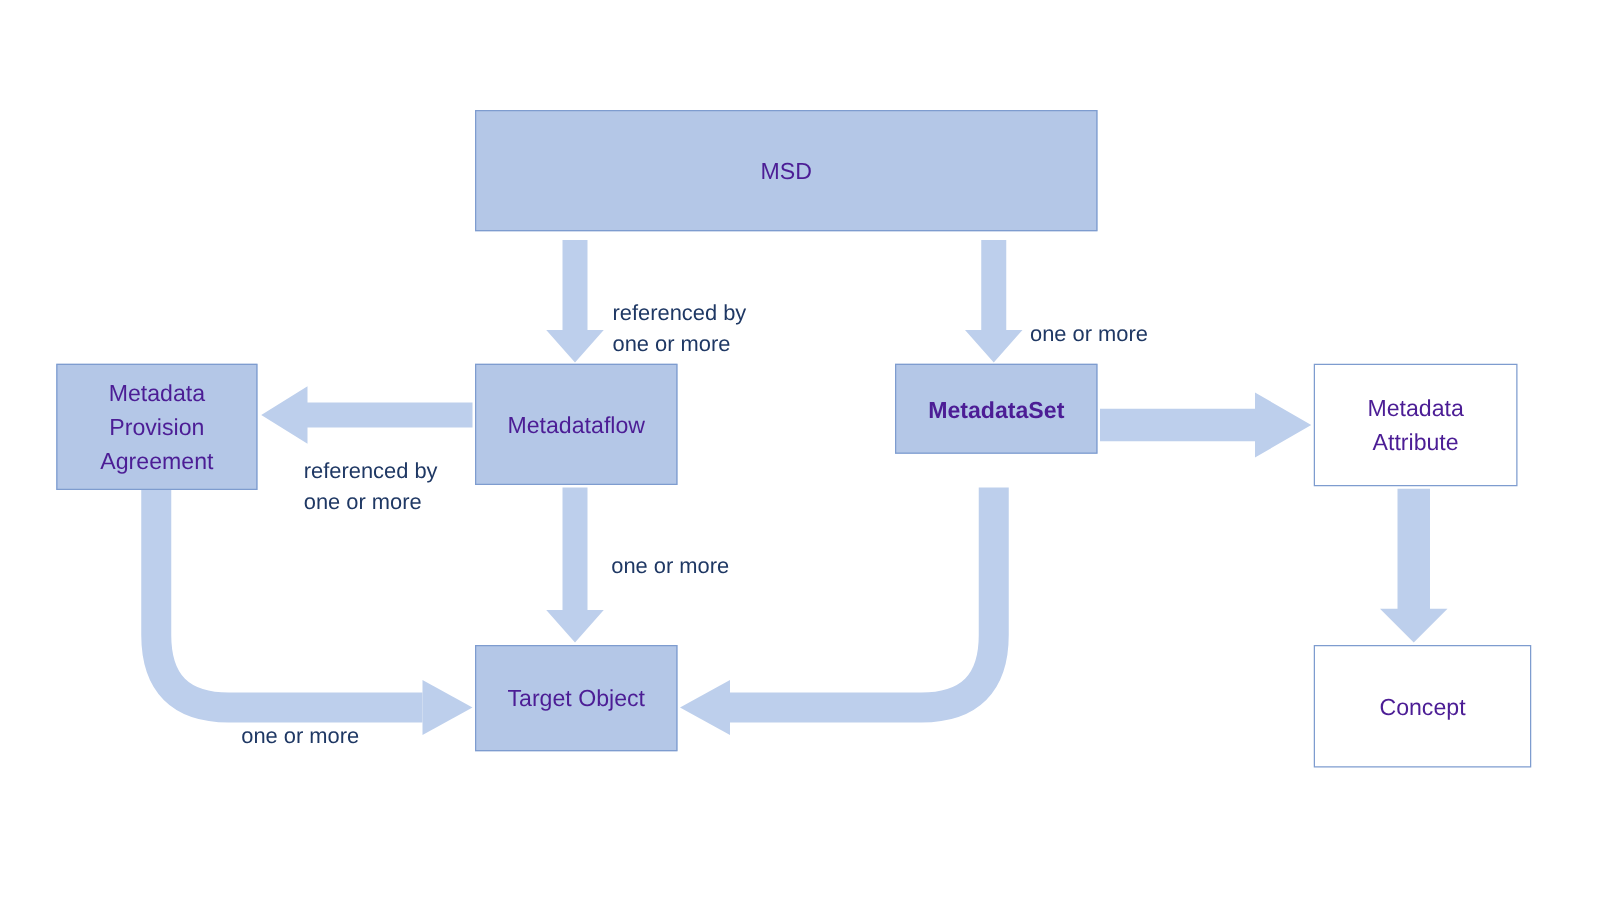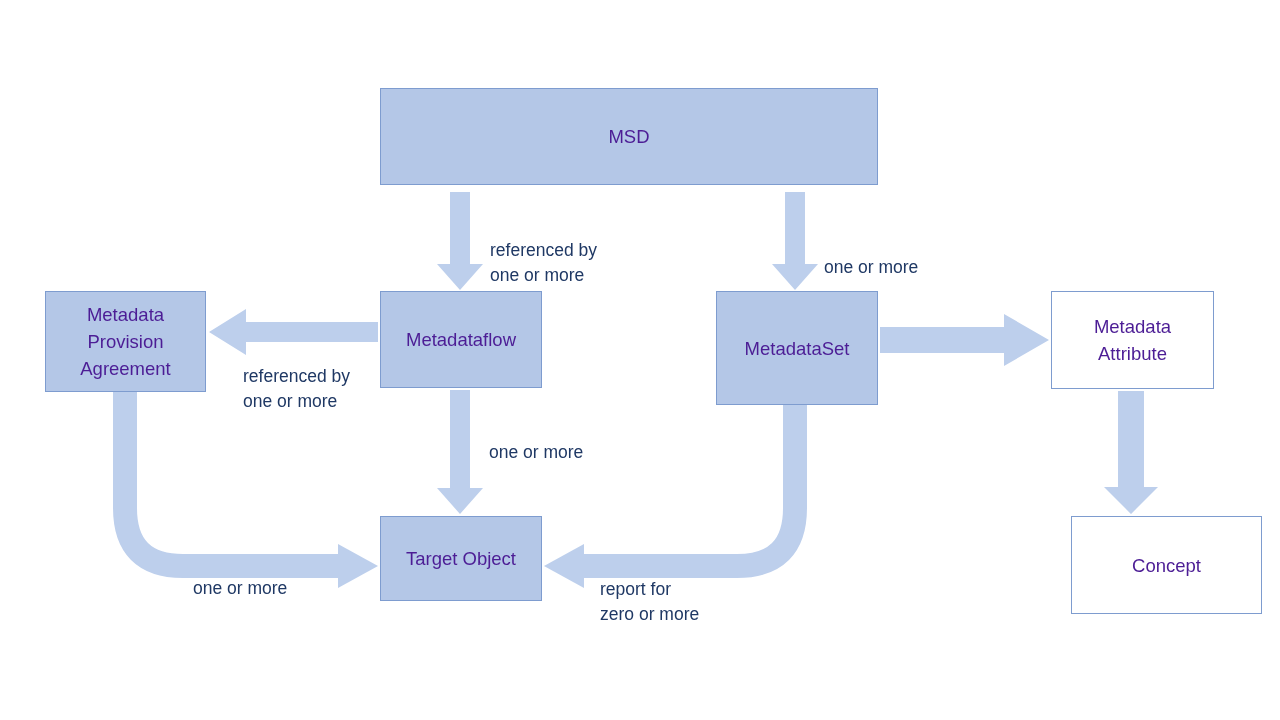--- a/index.html
+++ b/index.html
@@ -79,37 +79,35 @@
   </svg>
 
   <div class="node" style="left:380px;top:88px;width:498px;height:97px;">MSD</div>
 
   <div class="node" style="left:45px;top:291px;width:161px;height:101px;">Metadata
 Provision
 Agreement</div>
 
   <div class="node" style="left:380px;top:291px;width:162px;height:97px;">Metadataflow</div>
 
-  <div class="node" style="left:716px;top:291px;width:162px;height:114px;">MetadataSet</div>
+  <div class="node" style="left:716px;top:291px;width:162px;height:72px;font-weight:bold;">MetadataSet</div>
 
   <div class="node light" style="left:1051px;top:291px;width:163px;height:98px;">Metadata
 Attribute</div>
 
   <div class="node" style="left:380px;top:516px;width:162px;height:85px;">Target Object</div>
 
-  <div class="node light" style="left:1051px;top:516px;width:191px;height:98px;margin-left:20px;">Concept</div>
+  <div class="node light" style="left:1051px;top:516px;width:174px;height:98px;">Concept</div>
 
   <div class="edge-label" style="left:490px;top:238px;">referenced by
 one or more</div>
 
   <div class="edge-label" style="left:824px;top:255px;">one or more</div>
 
   <div class="edge-label" style="left:243px;top:364px;">referenced by
 one or more</div>
 
   <div class="edge-label" style="left:489px;top:440px;">one or more</div>
 
   <div class="edge-label" style="left:193px;top:576px;">one or more</div>
 
-  <div class="edge-label" style="left:600px;top:577px;">report for
-zero or more</div>
 
 </div>
 
 </body></html>

